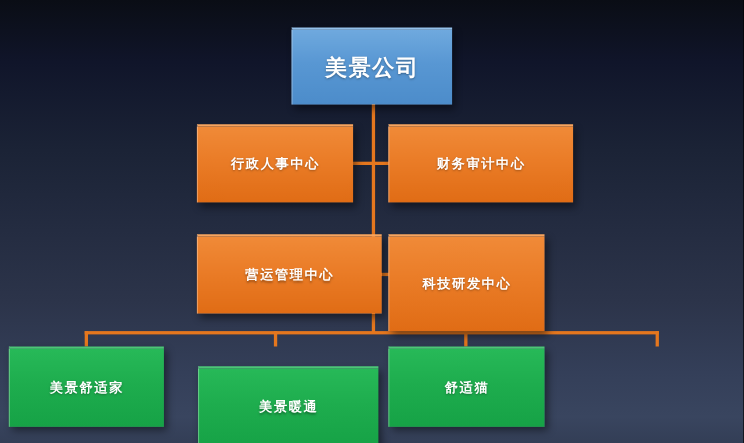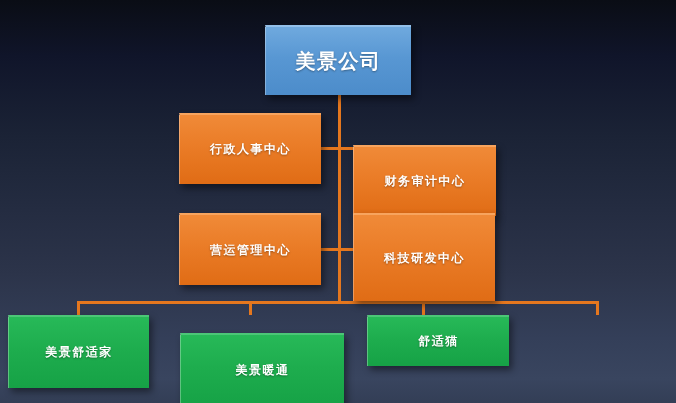--- a/index.html
+++ b/index.html
@@ -36,27 +36,27 @@
     background:linear-gradient(180deg,#27b958 0%,#1ead4e 45%,#16a246 100%);
     border-top:2px solid #4cc677;
     border-left:1px solid rgba(255,255,255,.30);
   }
   .line { position:absolute; background:#e5771e; }
 
   
   .pos-root   { left:265px; top:13px;  width:146px; height:70px;margin-top:12px; }
   
   .pos-dep0   { left:179px; top:113px; width:142px; height:71px; }
-  .pos-dep1   { left:353px; top:113px; width:143px; height:71px;margin-top:32px; }
-  .pos-dep2   { left:179px; top:213px; width:142px; height:72px; }
+  .pos-dep1   { left:353px; top:113px; width:168px; height:71px; }
+  .pos-dep2   { left:179px; top:213px; width:168px; height:72px; }
   .pos-dep3   { left:353px; top:213px; width:142px; height:88px; }
   
   .pos-sub0   { left:8px;   top:315px; width:141px; height:73px; }
   .pos-sub1   { left:180px; top:333px; width:164px; height:73px; }
-  .pos-sub2   { left:367px; top:315px; width:142px; height:51px; }
+  .pos-sub2   { left:353px; top:315px; width:142px; height:73px; }
   .pos-sub3   { left:527px; top:315px; width:141px; height:73px; }
 
   
   .ln-trunk   { left:338px; top:83px;  width:3px;   height:219px; }
   .ln-row1    { left:320px; top:147px; width:34px;  height:3px; }
   .ln-row2    { left:320px; top:248px; width:34px;  height:3px; }
   .ln-bottom  { left:77px;  top:301px; width:522px; height:3px; }
   .ln-stub0   { left:77px;  top:301px; width:3px;   height:14px; }
   .ln-stub1   { left:249px; top:301px; width:3px;   height:14px; }
   .ln-stub2   { left:422px; top:301px; width:3px;   height:14px; }

